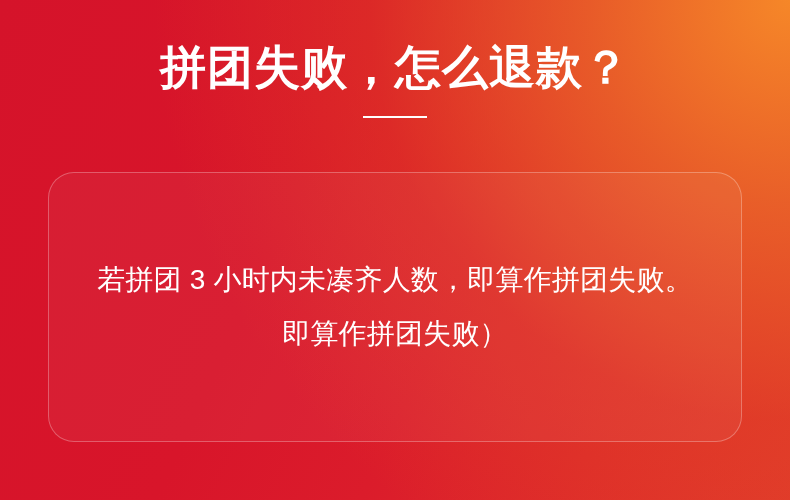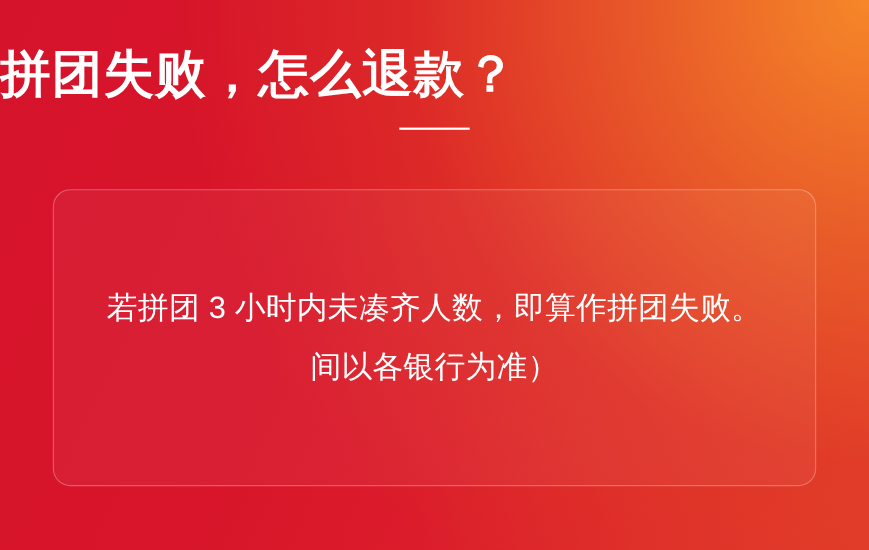--- a/index.html
+++ b/index.html
@@ -24,21 +24,21 @@
       linear-gradient(115deg, #d5132a 0%, #d8152a 38%, #db1c2b 58%, #de2a2b 78%, #e0392c 100%);
     overflow: hidden;
   }
 
   
   #title-block {
     position: absolute;
     top: 36px;
     left: 0;
     width: 790px;
-    text-align: left;
+    text-align: center;
   }
 
   #page-title {
     margin: 0;
     color: #ffffff;
     font-size: 46px;
     font-weight: bold;
     line-height: 62px;
     letter-spacing: 1px;
     white-space: nowrap;
@@ -53,21 +53,21 @@
 
   
   #info-card {
     position: absolute;
     left: 48px;
     top: 172px;
     width: 694px;
     height: 270px;
     box-sizing: border-box;
     border: 1px solid rgba(255, 255, 255, 0.28);
-    border-radius: 16px;
+    border-radius: 26px;
     background: rgba(255, 255, 255, 0.045);
     display: flex;
     flex-direction: column;
     align-items: center;
     justify-content: center;
   }
 
   #card-body {
     width: 100%;
     text-align: center;
@@ -90,17 +90,17 @@
 <div id="poster">
 
   <div id="title-block">
     <h1 id="page-title">拼团失败，怎么退款？</h1>
     <div id="title-divider"></div>
   </div>
 
   <div id="info-card">
     <div id="card-body">
       <div class="body-line">若拼团 3 小时内未凑齐人数，即算作拼团失败。</div>
-      <div class="body-line">间以各银行为准）</div>
+      <div class="body-line">即算作拼团失败）</div>
     </div>
   </div>
 
 </div>
 
 </body></html>

